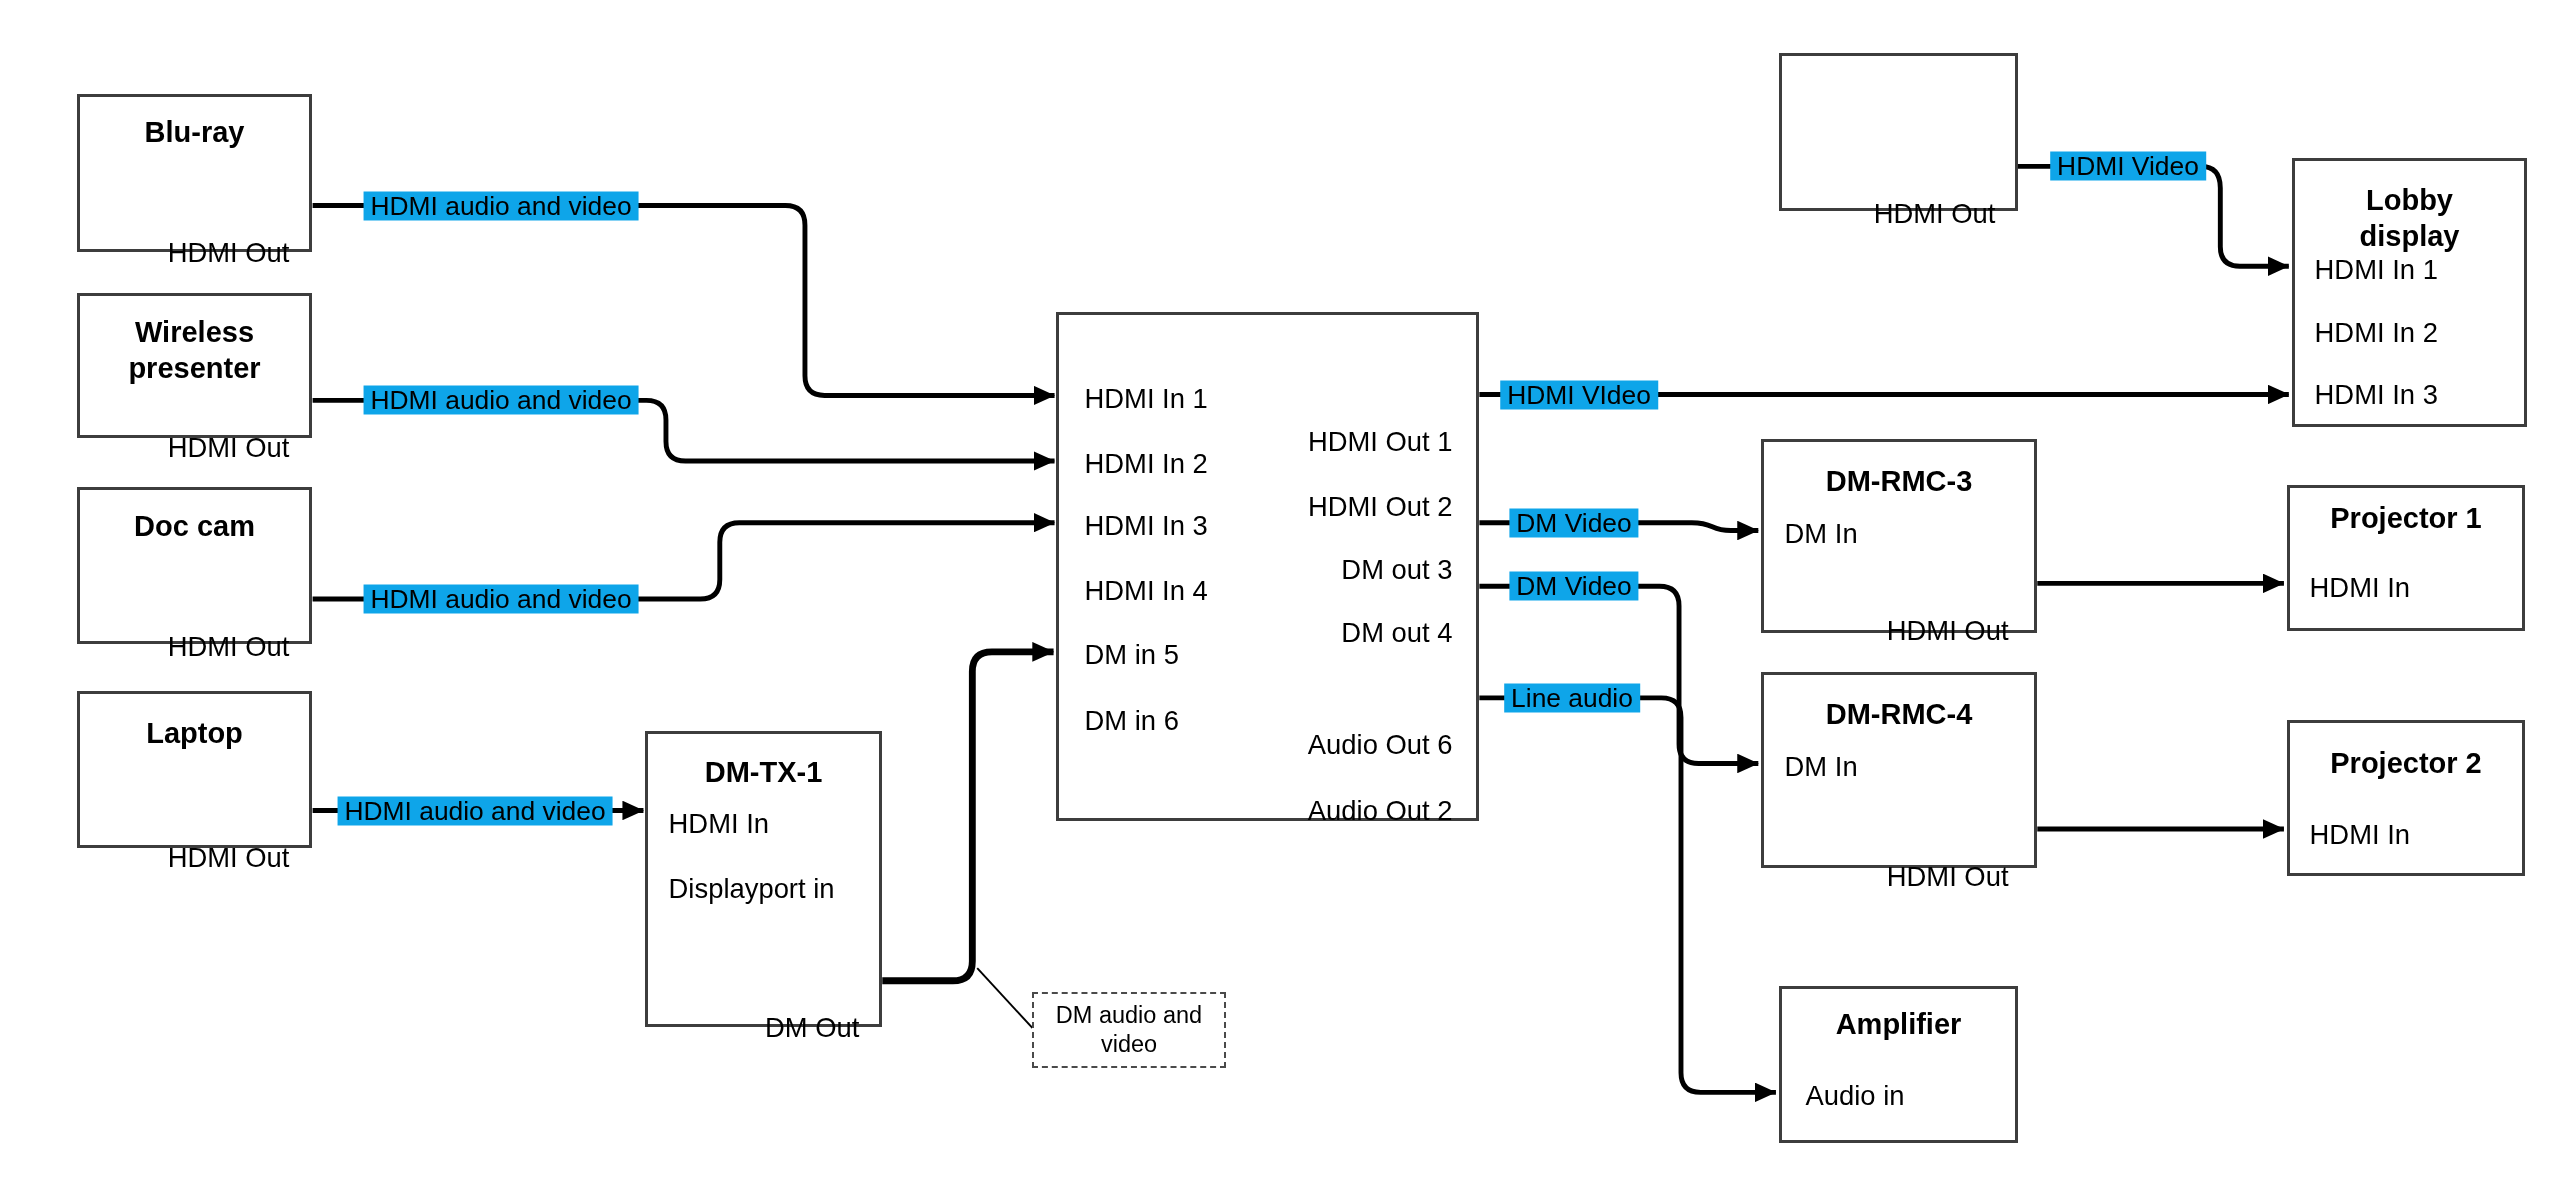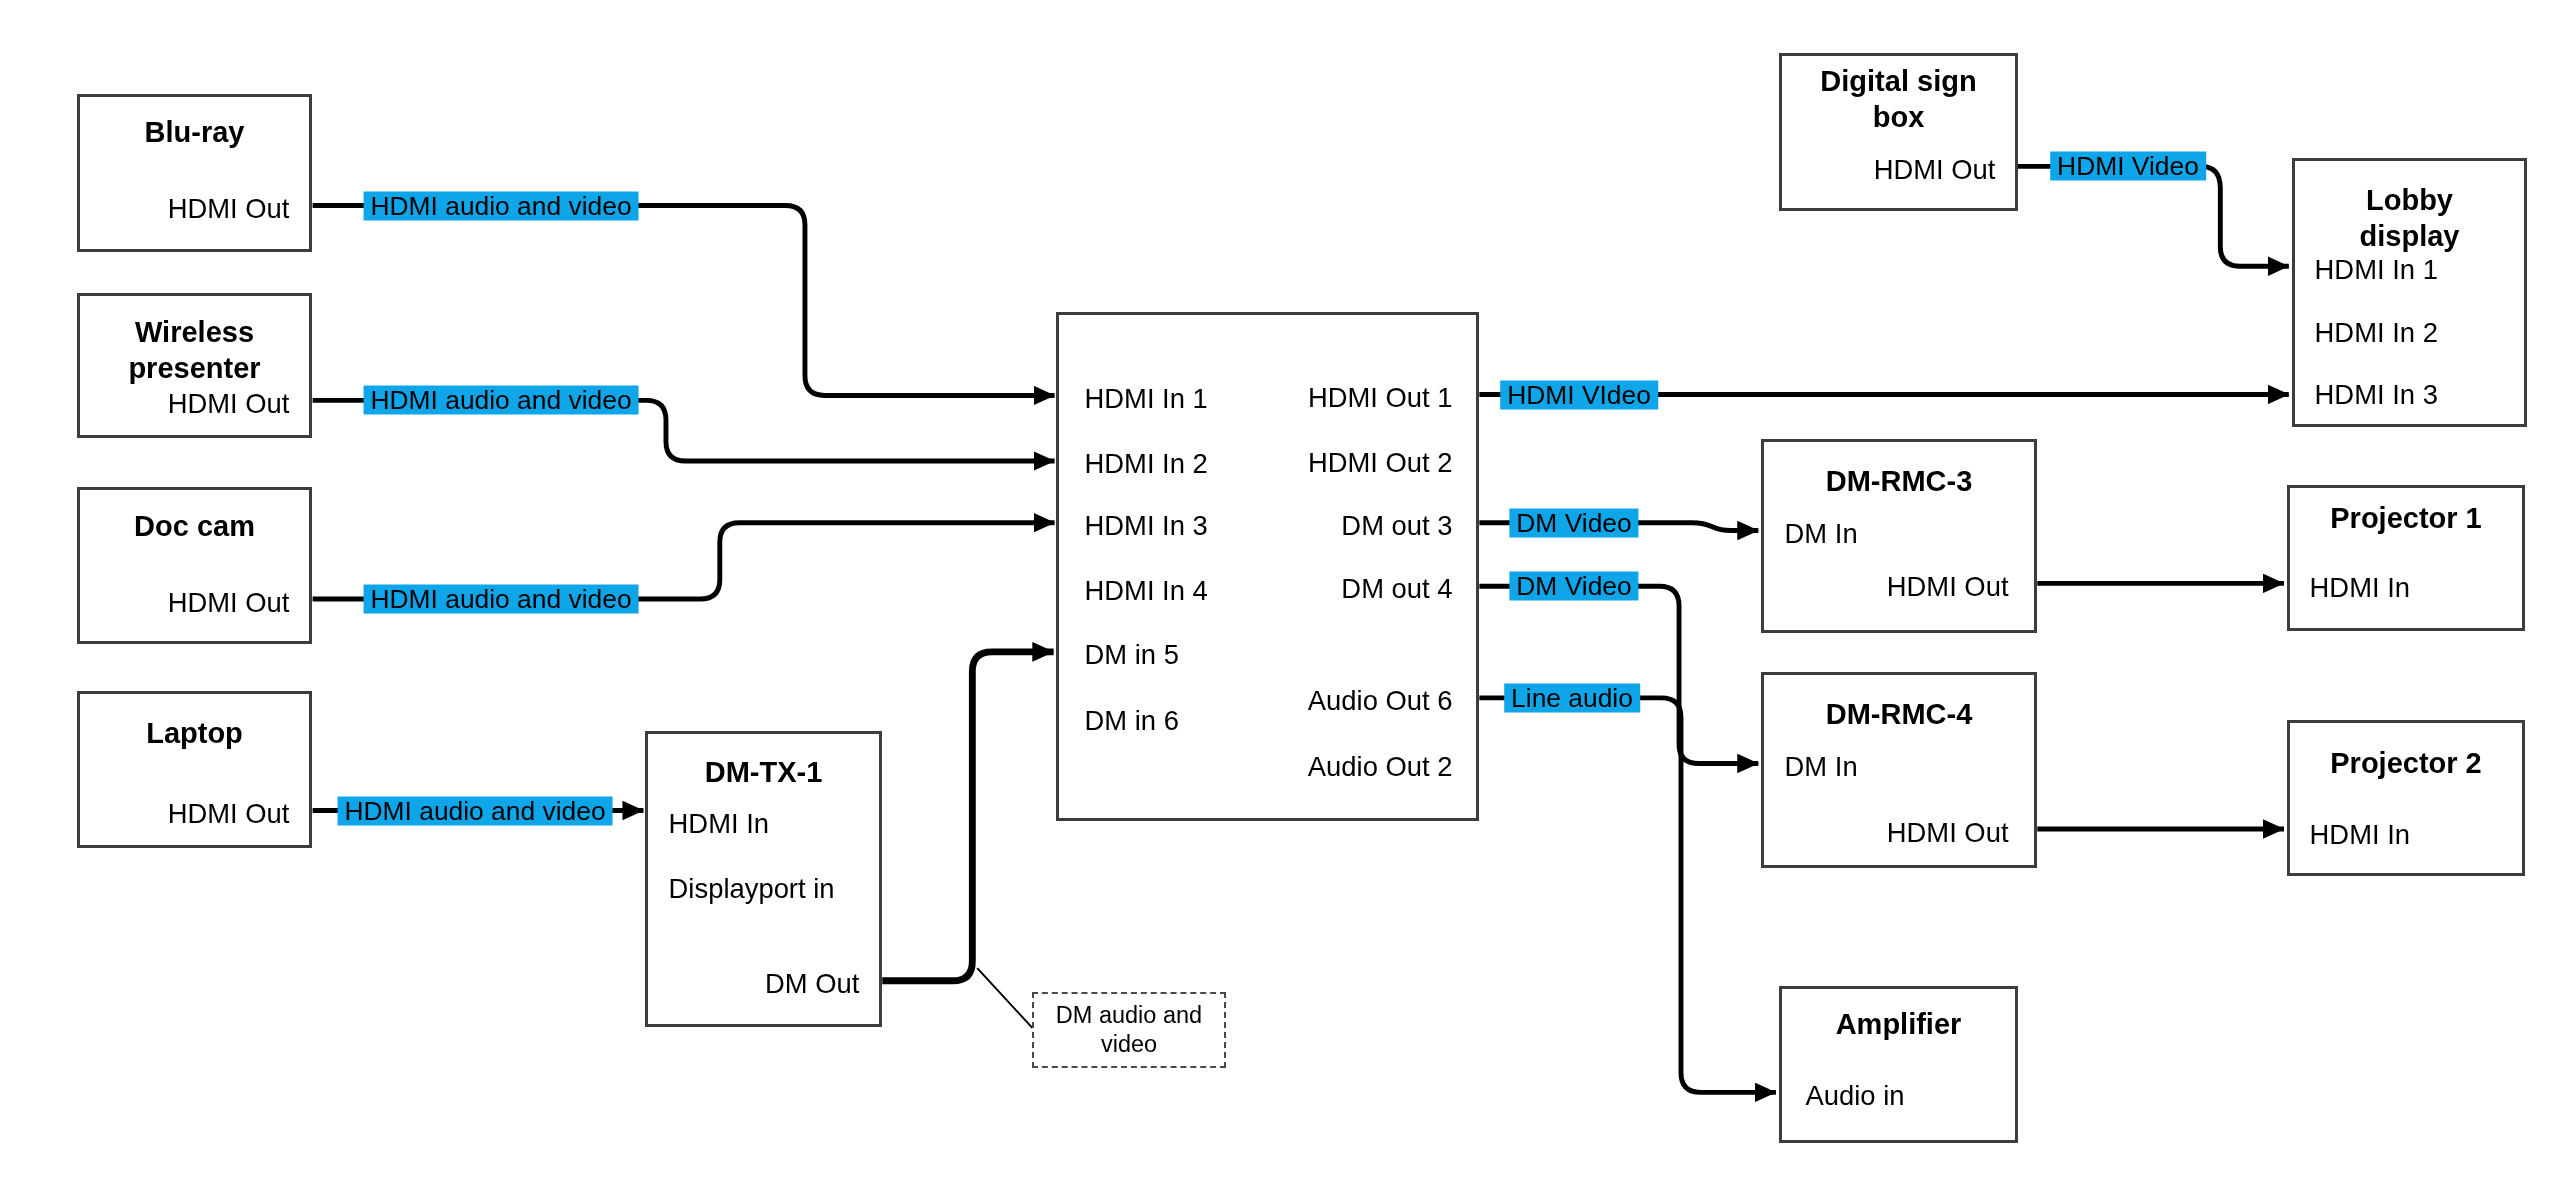--- a/index.html
+++ b/index.html
@@ -41,21 +41,21 @@
     line-height: 36px;
     white-space: normal;
   }
   .port {
     position: absolute;
     font-size: 27.4px;
     line-height: 27.4px;
     white-space: nowrap;
   }
   .port.l { text-align: left; }
-  .port.r { text-align: right; }
+  .port.r { text-align: right; margin-top: 44px; }
   .clabel {
     position: absolute;
     transform: translate(-50%, -50%);
     background: #0ea5e9;
     font-size: 26.4px;
     line-height: 29px;
     padding: 0 6.9px;
     white-space: nowrap;
     z-index: 3;
   }
@@ -141,21 +141,20 @@
     <div class="port l" style="top:392px;left:25.5px">DM in 6</div>
     <div class="port r" style="top:69px;right:23.5px">HDMI Out 1</div>
     <div class="port r" style="top:134px;right:23.5px">HDMI Out 2</div>
     <div class="port r" style="top:197px;right:23.5px">DM out 3</div>
     <div class="port r" style="top:260px;right:23.5px">DM out 4</div>
     <div class="port r" style="top:372px;right:23.5px">Audio Out 6</div>
     <div class="port r" style="top:438px;right:23.5px">Audio Out 2</div>
   </div>
 
   <div class="node" style="left:1779px;top:53px;width:239px;height:158px">
-    <div class="title" style="top:6.9px;max-width:176px">Digital sign box</div>
     <div class="port r" style="top:100px;right:19.6px">HDMI Out</div>
   </div>
 
   <div class="node" style="left:2292px;top:158px;width:235px;height:269px">
     <div class="title" style="top:20.6px;max-width:137px">Lobby display</div>
     <div class="port l" style="top:95px;left:19.6px">HDMI In 1</div>
     <div class="port l" style="top:158px;left:19.6px">HDMI In 2</div>
     <div class="port l" style="top:220px;left:19.6px">HDMI In 3</div>
   </div>
 

